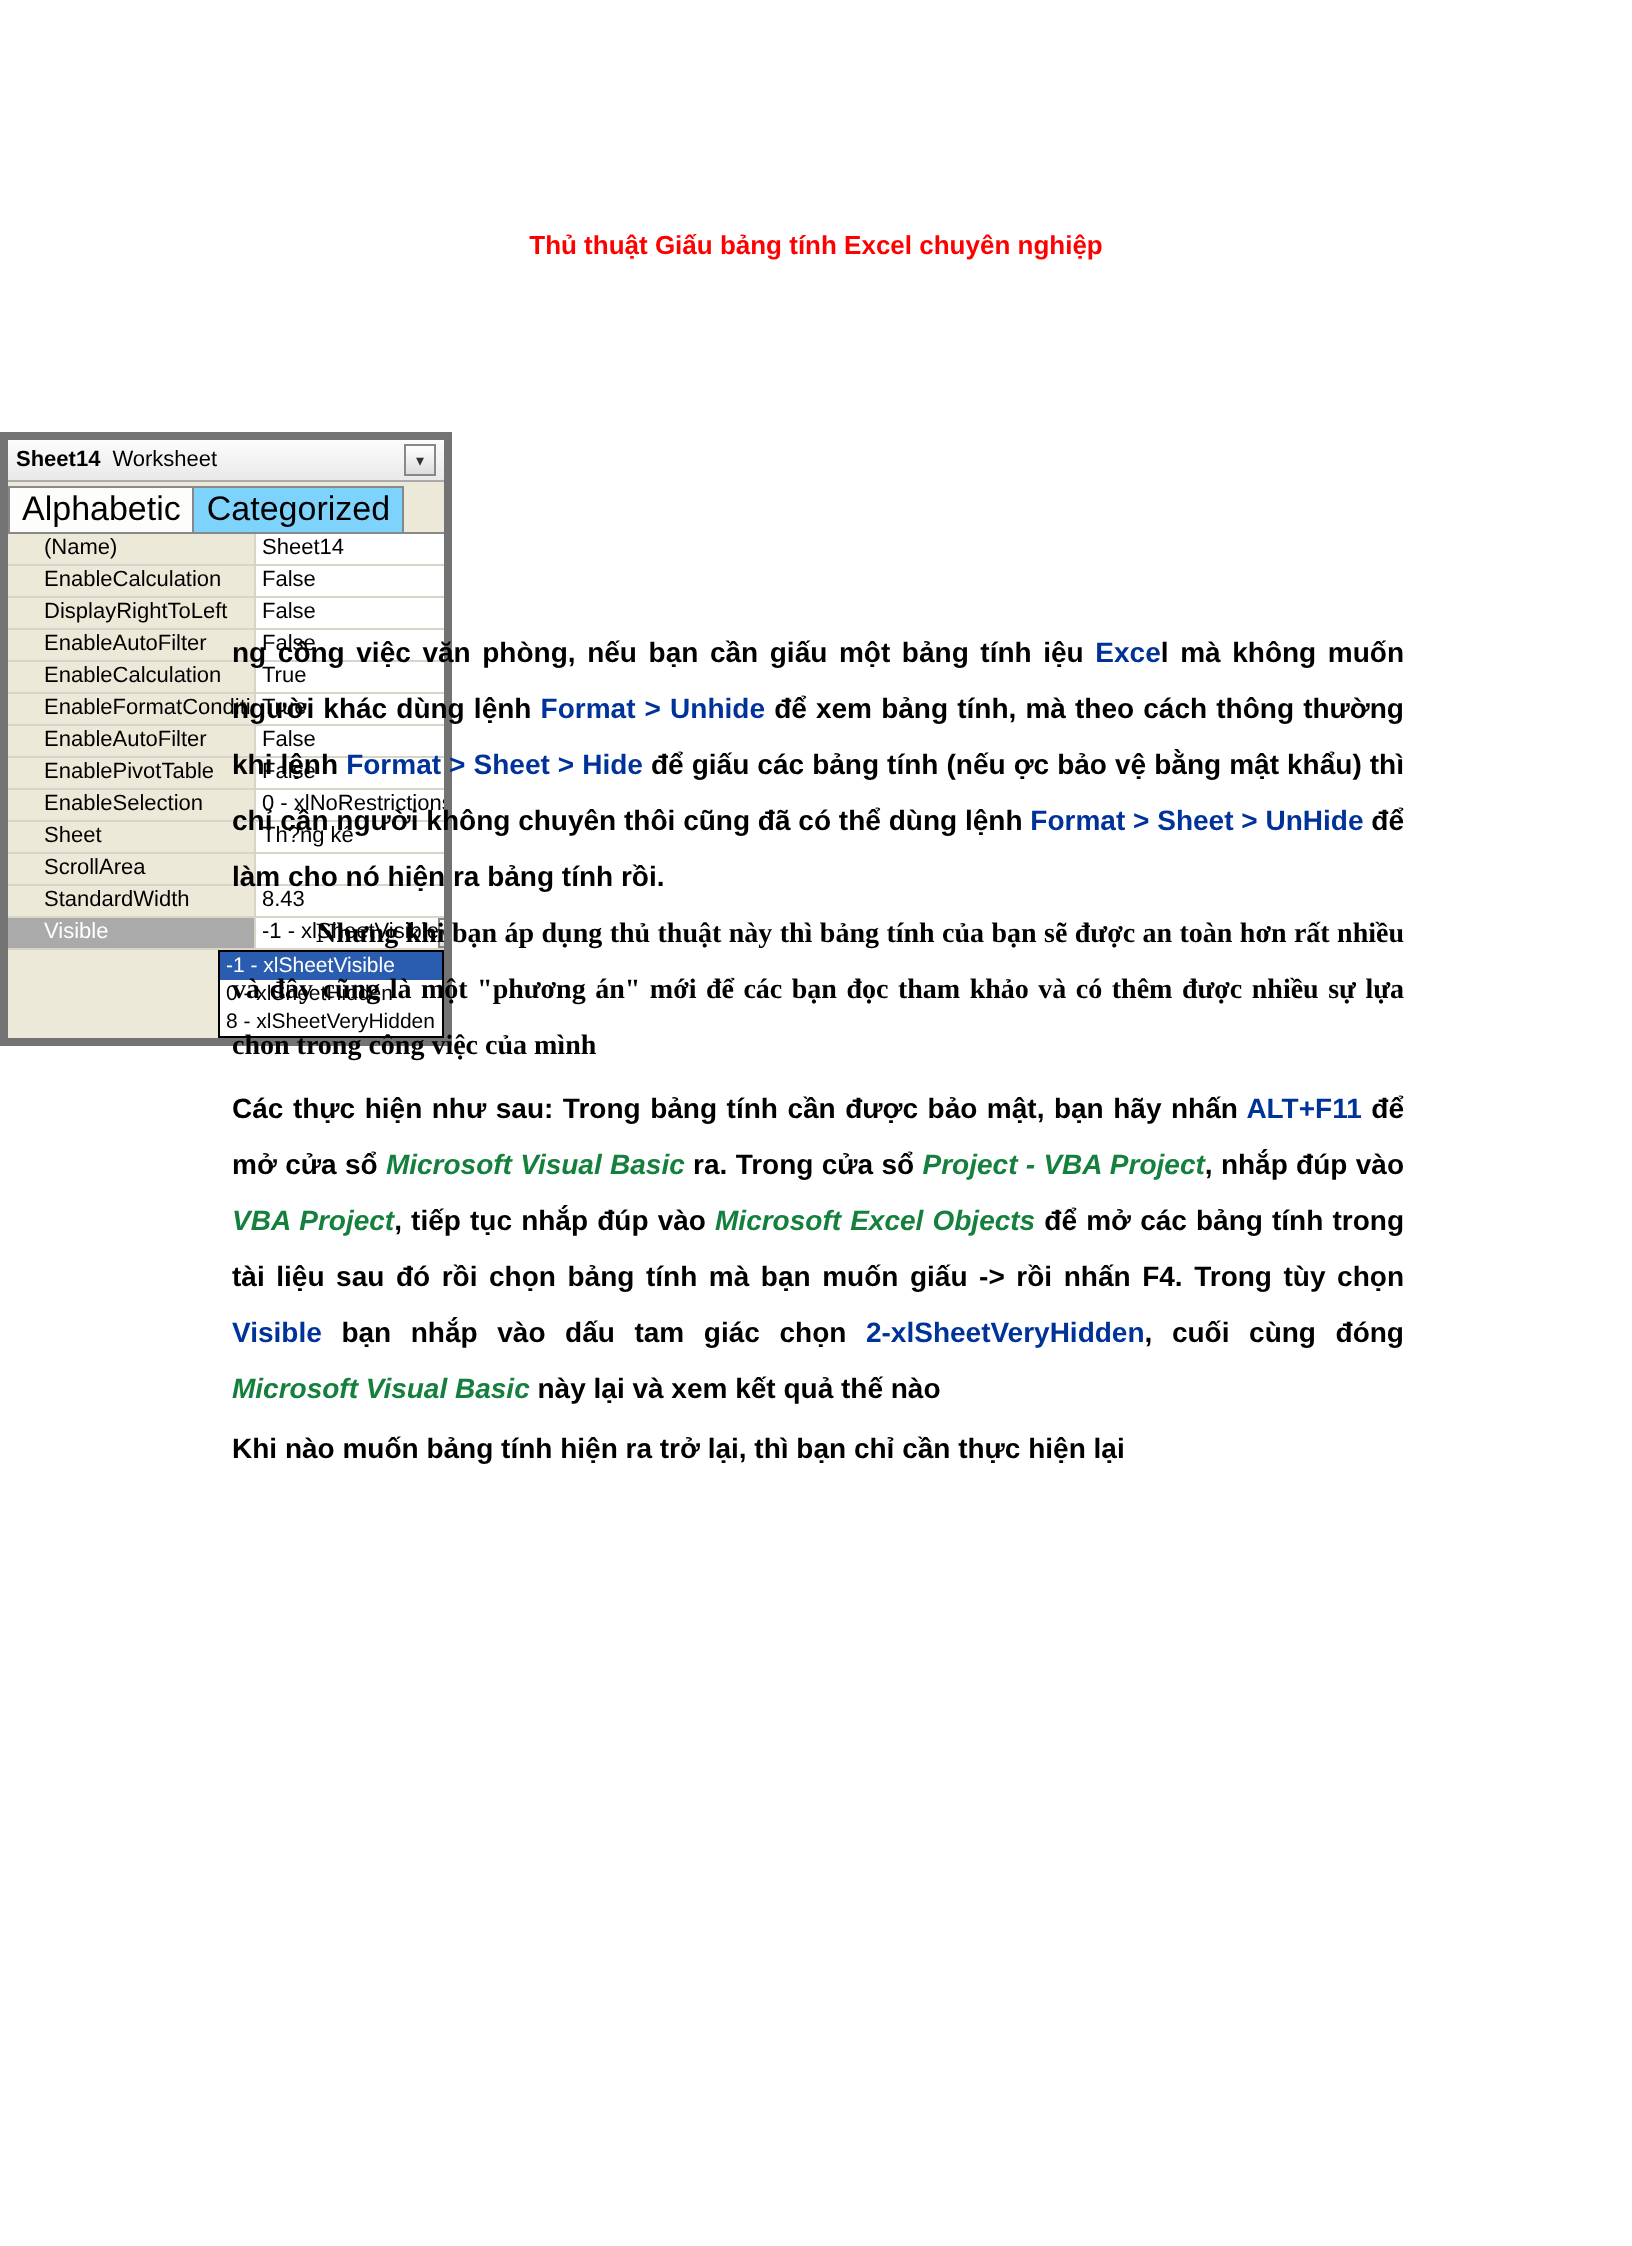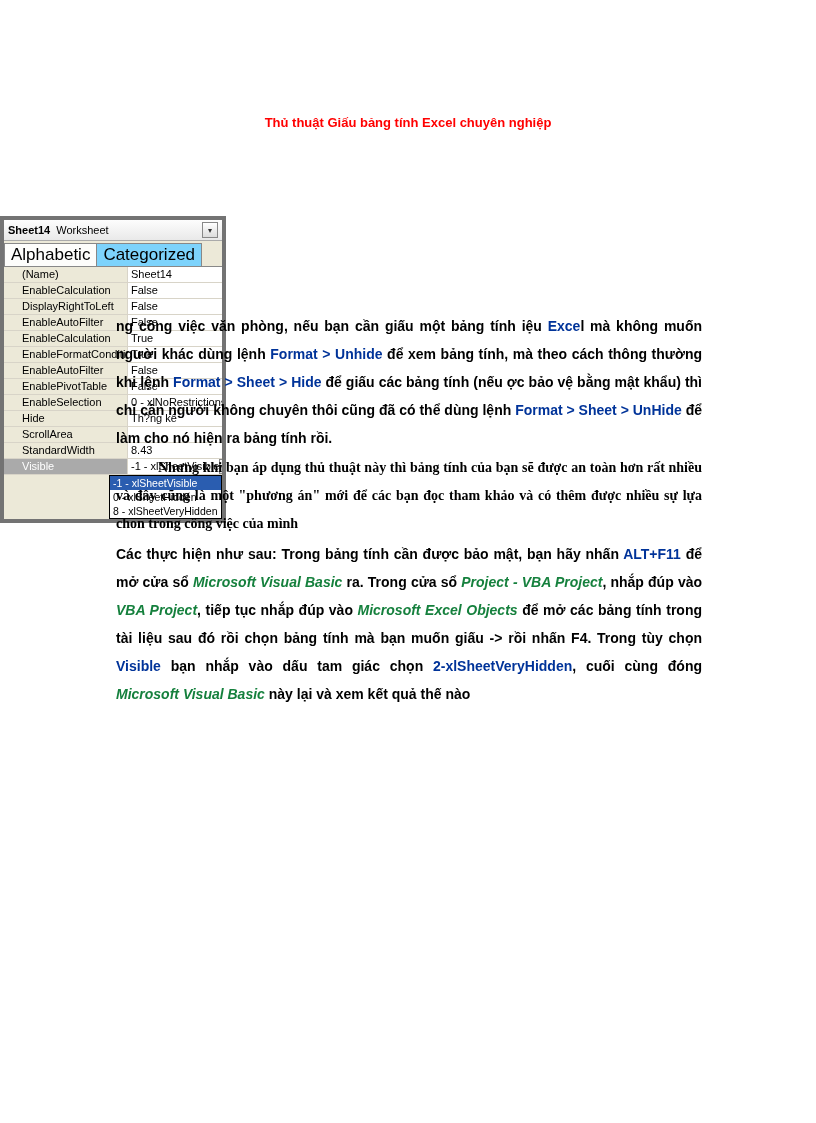--- a/index.html
+++ b/index.html
@@ -207,21 +207,21 @@
       </div>
       <div class="prop-row">
         <div class="prop-key">EnablePivotTable</div>
         <div class="prop-val">False</div>
       </div>
       <div class="prop-row">
         <div class="prop-key">EnableSelection</div>
         <div class="prop-val">0 - xlNoRestrictions</div>
       </div>
       <div class="prop-row">
-        <div class="prop-key">Hide</div>
+        <div class="prop-key">Sheet</div>
         <div class="prop-val">Th?ng kê</div>
       </div>
       <div class="prop-row">
         <div class="prop-key">ScrollArea</div>
         <div class="prop-val"></div>
       </div>
       <div class="prop-row">
         <div class="prop-key">StandardWidth</div>
         <div class="prop-val">8.43</div>
       </div>
@@ -241,13 +241,14 @@
 </div>
 
 <div class="article">
   <p>
     <span>ng công việc văn phòng, nếu bạn cần giấu một bảng tính iệu </span><span class="hl">Exce</span><span>l</span><span> mà không muốn người khác dùng lệnh </span><span class="hl">Format &gt; Unhide</span><span> để xem bảng tính, mà theo cách thông thường khi lệnh </span><span class="hl">Format &gt; Sheet &gt; Hide</span><span> để giấu các bảng tính (nếu ợc bảo vệ bằng mật khẩu) thì chỉ cần người không chuyên thôi cũng đã có thể dùng lệnh </span><span class="hl">Format &gt; Sheet &gt; UnHide</span><span> để làm cho nó hiện ra bảng tính rồi.</span>
   </p>
   <p class="indent">Nhưng khi bạn áp dụng thủ thuật này thì bảng tính của bạn sẽ được an toàn hơn rất nhiều và đây cũng là một "phương án" mới để các bạn đọc tham khảo và có thêm được nhiều sự lựa chon trong công việc của mình</p>
   <p>
     <span>Các thực hiện như sau: Trong bảng tính cần được bảo mật, bạn hãy nhấn </span><span class="hl">ALT+F11</span><span> để mở cửa sổ </span><span class="hli">Microsoft Visual Basic</span><span> ra. Trong cửa sổ </span><span class="hli">Project - VBA Project</span><span>, nhắp đúp vào </span><span class="hli">VBA Project</span><span>, tiếp tục nhắp đúp vào </span><span class="hli">Microsoft Excel Objects</span><span> để mở các bảng tính trong tài liệu sau đó rồi chọn bảng tính mà bạn muốn giấu -&gt; rồi nhấn F4. Trong tùy chọn </span><span class="hl">Visible</span><span> bạn nhắp vào dấu tam giác chọn </span><span class="hl">2-xlSheetVeryHidden</span><span>, cuối cùng đóng </span><span class="hli">Microsoft Visual Basic</span><span> này lại và xem kết quả thế nào</span>
   </p>
+  <p>Khi nào muốn bảng tính hiện ra trở lại, thì bạn chỉ cần thực hiện lại</p>
 </div>
 
 </body></html>

